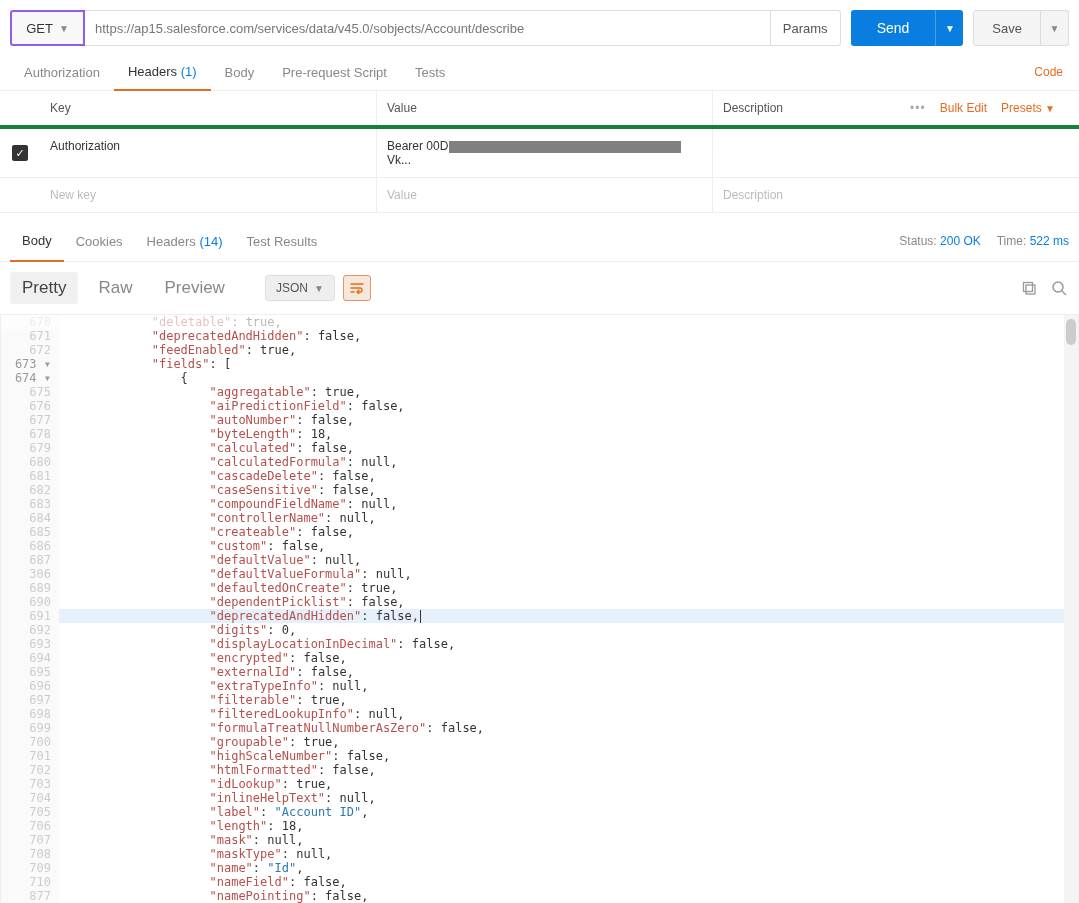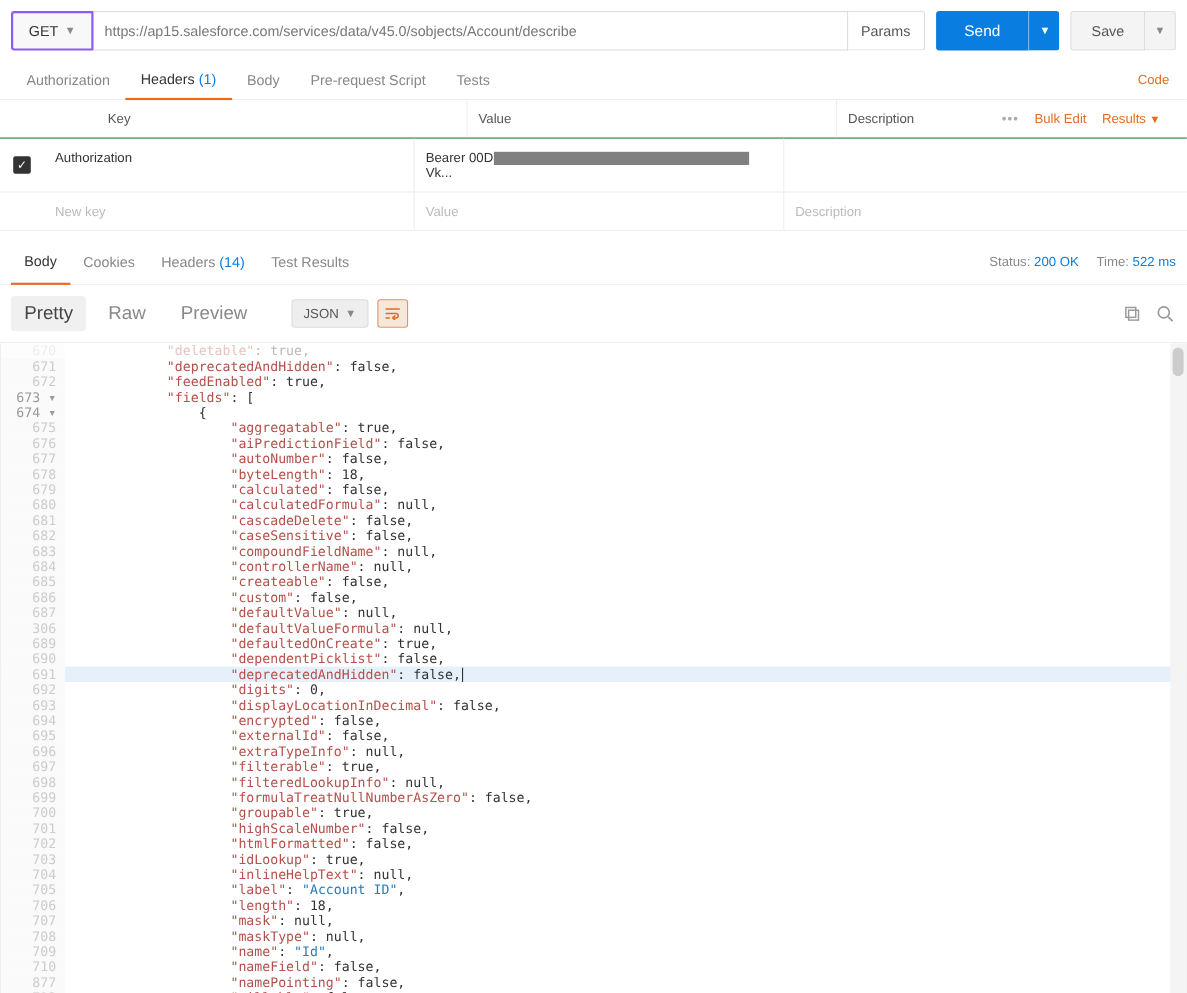--- a/index.html
+++ b/index.html
@@ -12,21 +12,21 @@
 .sendbtn { background:#0a7ee0; color:#fff; border:none; padding:0 26px; font-size:14px; border-radius:3px 0 0 3px; cursor:pointer;}
 .senddrop { background:#0a7ee0; color:#fff; border:none; border-left:1px solid rgba(255,255,255,.25); width:28px; border-radius:0 3px 3px 0; display:flex;align-items:center;justify-content:center; cursor:pointer;}
 .savewrap { margin-left:10px; display:flex; height:36px;}
 .savebtn { background:#f4f4f4; border:1px solid #ddd; padding:0 18px; font-size:13px; color:#555; border-radius:3px 0 0 3px; cursor:pointer;}
 .savedrop { background:#f4f4f4; border:1px solid #ddd; border-left:none; width:28px; border-radius:0 3px 3px 0; display:flex;align-items:center;justify-content:center;color:#888; cursor:pointer;}
 .reqtabs { display:flex; align-items:center; padding:8px 10px 0 10px; border-bottom:1px solid #eee; position:relative;}
 .reqtabs .tab { padding:10px 14px; font-size:13px; color:#888; cursor:pointer;}
 .reqtabs .tab.active { color:#333; border-bottom:2px solid #e86c20; margin-bottom:-1px;}
 .reqtabs .tab .count { color:#0a7ee0; }
 .reqtabs .codelink { margin-left:auto; color:#e86c20; font-size:12px; padding:10px 6px; cursor:pointer;}
-.tblhead { display:flex; border-bottom:1px solid #15803d; font-size:12px; color:#555;padding-left:48px;}
+.tblhead { display:flex; border-bottom:4px solid #15803d; font-size:12px; color:#555;}
 .tblhead .cell { padding:10px 10px; }
 .col-chk { width:40px; display:flex; align-items:center; justify-content:center;}
 .col-key { width:336px; }
 .col-val { width:336px; border-left:1px solid #eee;}
 .col-desc { flex:1; border-left:1px solid #eee; display:flex; align-items:center;}
 .headactions { margin-left:auto; display:flex; align-items:center; gap:14px; padding-right:14px;}
 .headactions .dots { color:#aaa; letter-spacing:1px; cursor:pointer;}
 .headactions .link { color:#e86c20; font-size:12px; cursor:pointer;}
 .tblrow { display:flex; border-bottom:1px solid #eee; font-size:12px;}
 .tblrow .cell { padding:10px 10px;}
@@ -96,21 +96,21 @@
 
 <div class="tblhead">
   <div class="col-chk cell"></div>
   <div class="col-key cell">Key</div>
   <div class="col-val cell">Value</div>
   <div class="col-desc cell">
     <span>Description</span>
     <div class="headactions">
       <span class="dots">•••</span>
       <span class="link">Bulk Edit</span>
-      <span class="link"><span>Results</span> <span class="chev" style="color:#e86c20">▼</span></span>
+      <span class="link"><span>Presets</span> <span class="chev" style="color:#e86c20">▼</span></span>
     </div>
   </div>
 </div>
 
 <div class="tblrow">
   <div class="col-chk cell">
       <div class="checkbox">✓</div>
     </div>
   <div class="col-key cell">Authorization</div>
   <div class="col-val cell"><span>Bearer 00D</span><span class="redact"></span><span>Vk...</span></div>

